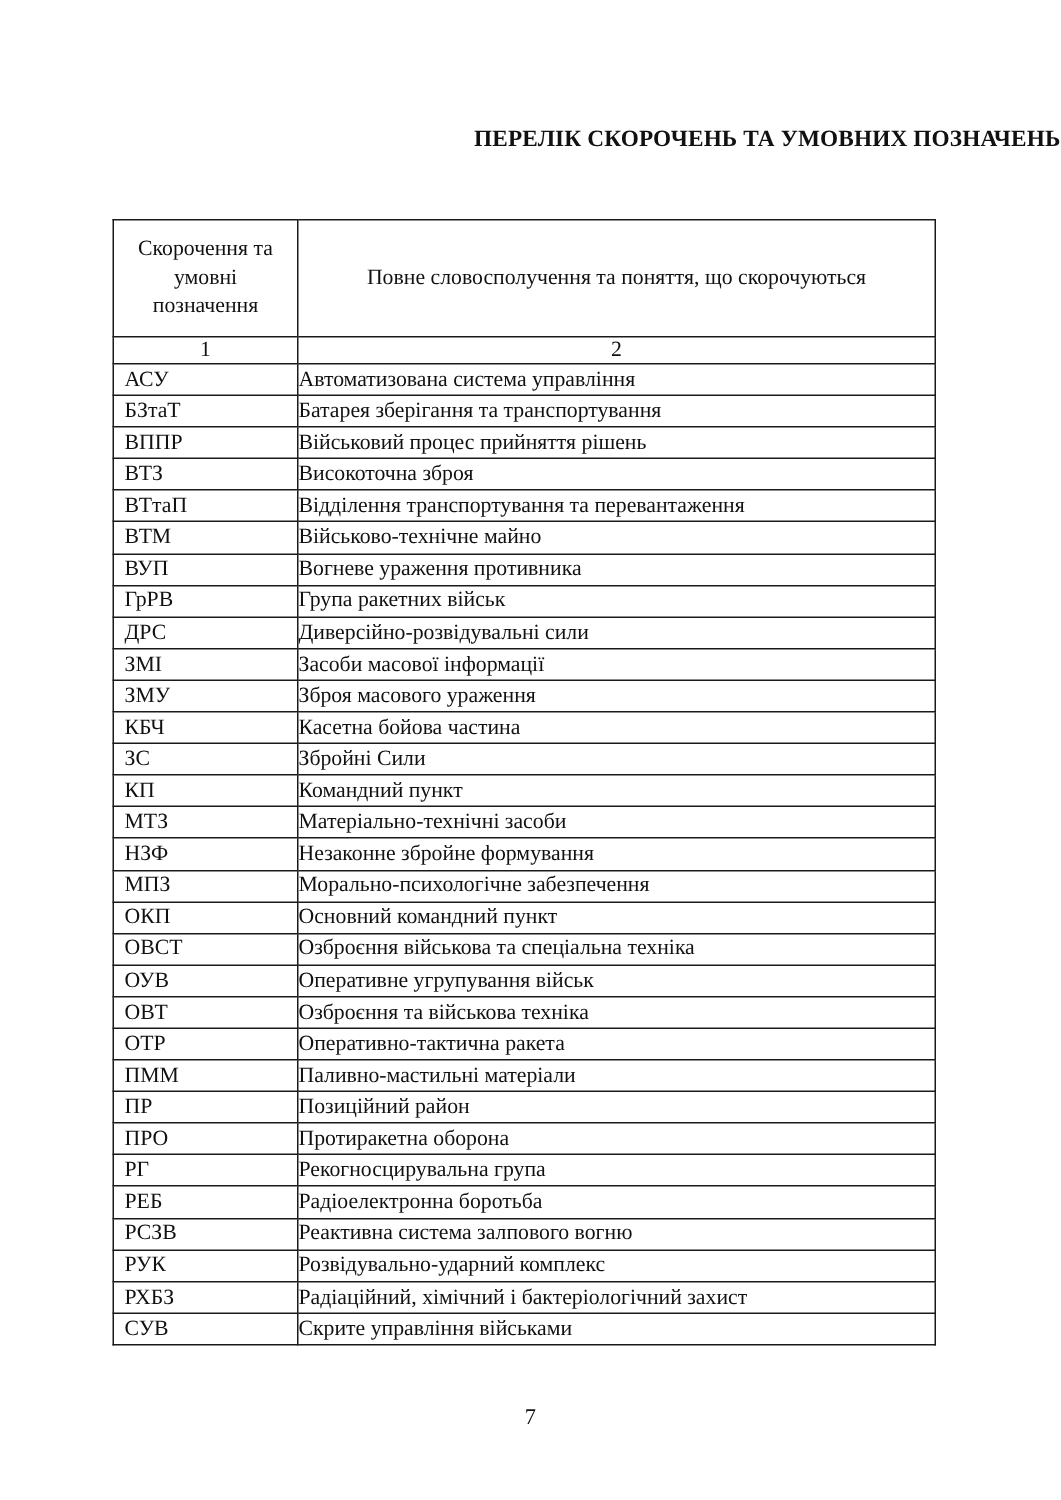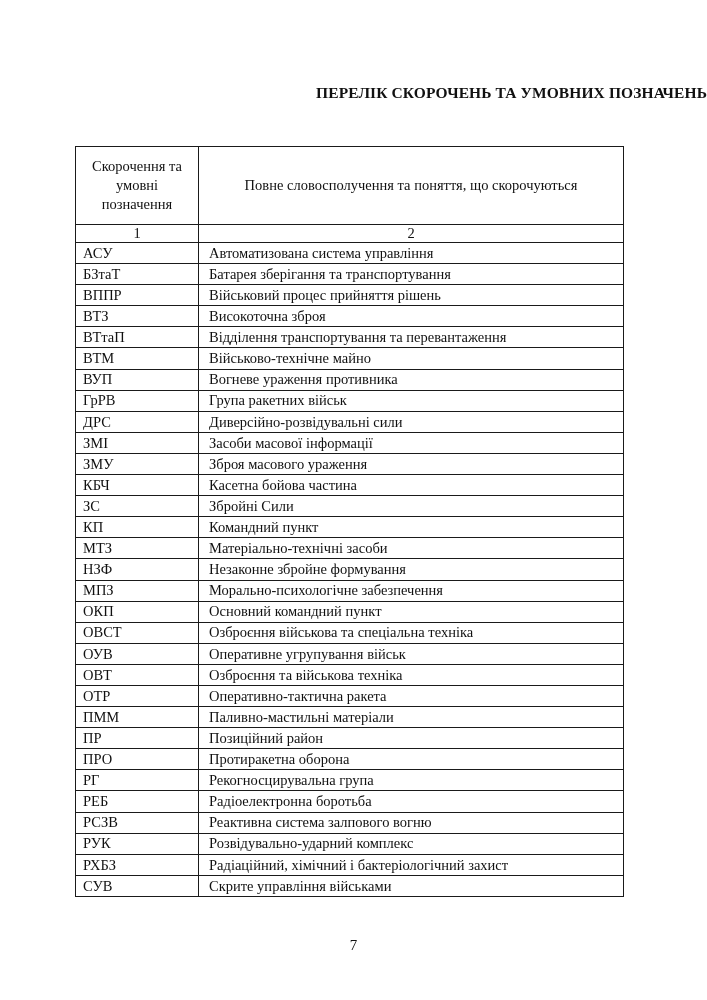--- a/index.html
+++ b/index.html
@@ -59,21 +59,20 @@
   }
   .data-row td {
     height: 20.1px;
     vertical-align: middle;
     font-size: 14.5px;
   }
   .data-row td.abbr {
     padding-left: 7px;
   }
   .data-row td.full {
-    padding-left: 10px;
   }
   .page-number {
     position: absolute;
     top: 937px;
     left: 0;
     width: 707px;
     text-align: center;
     font-size: 15px;
   }
 </style>

